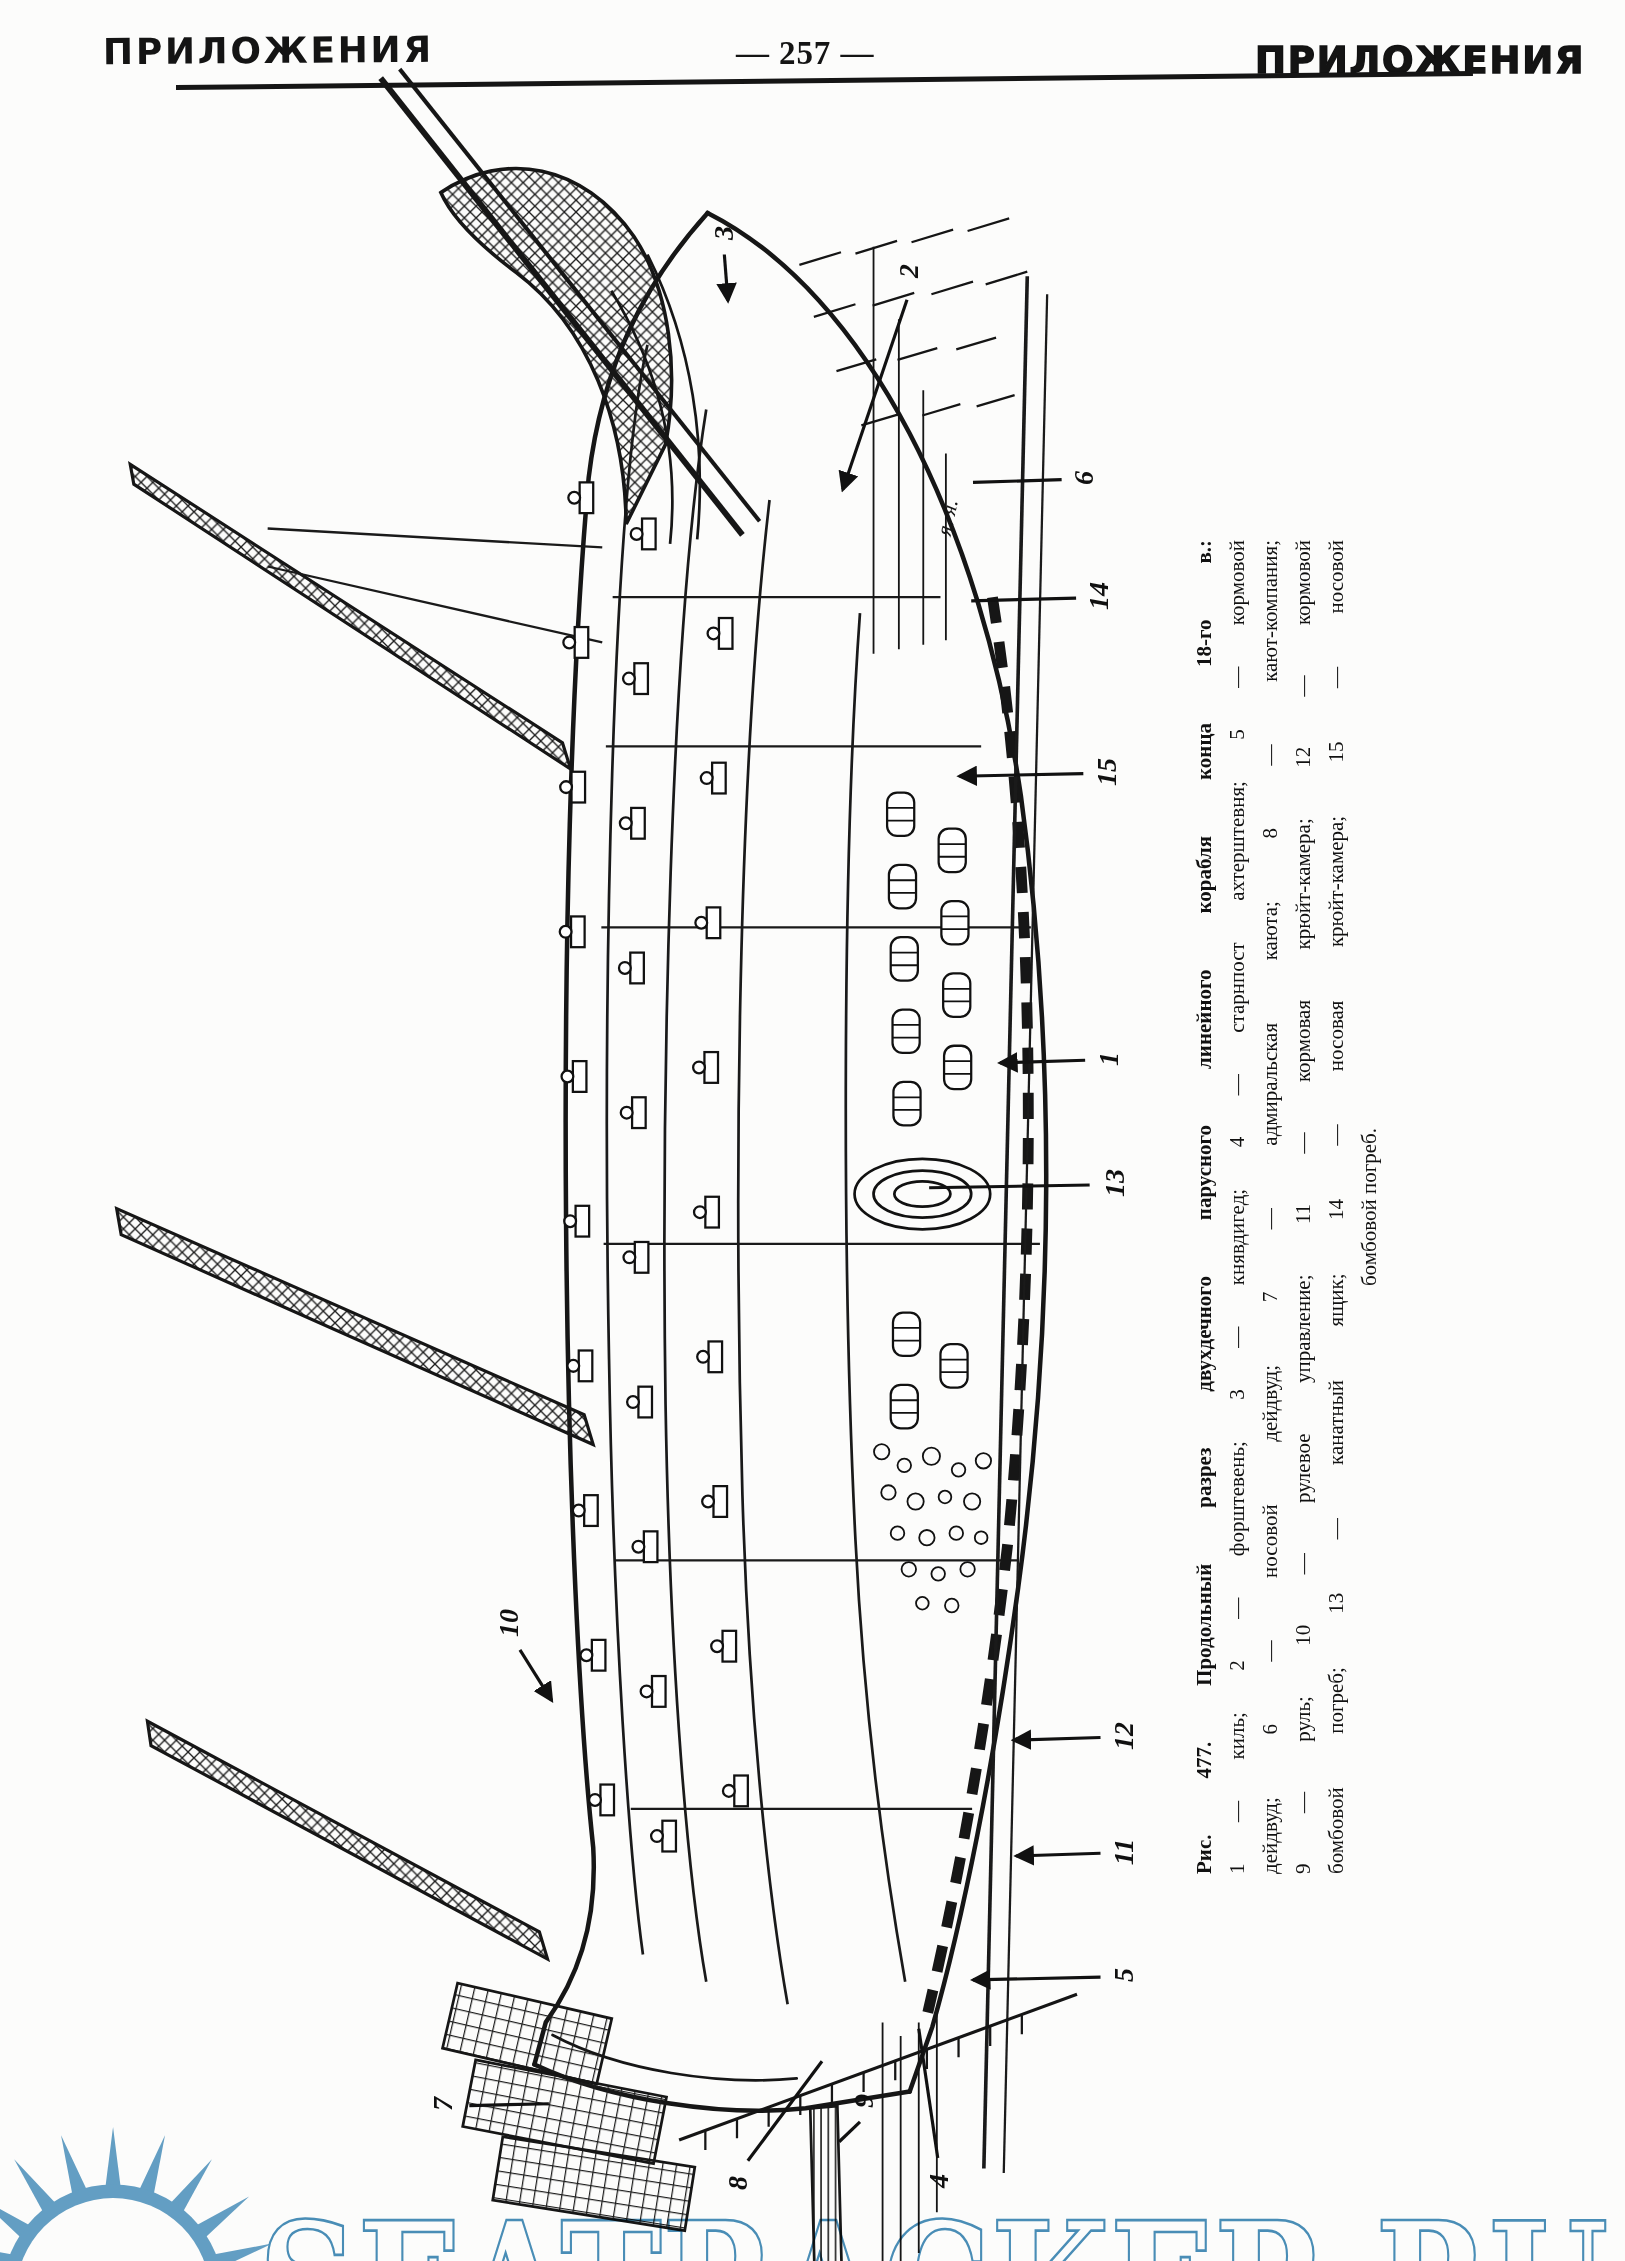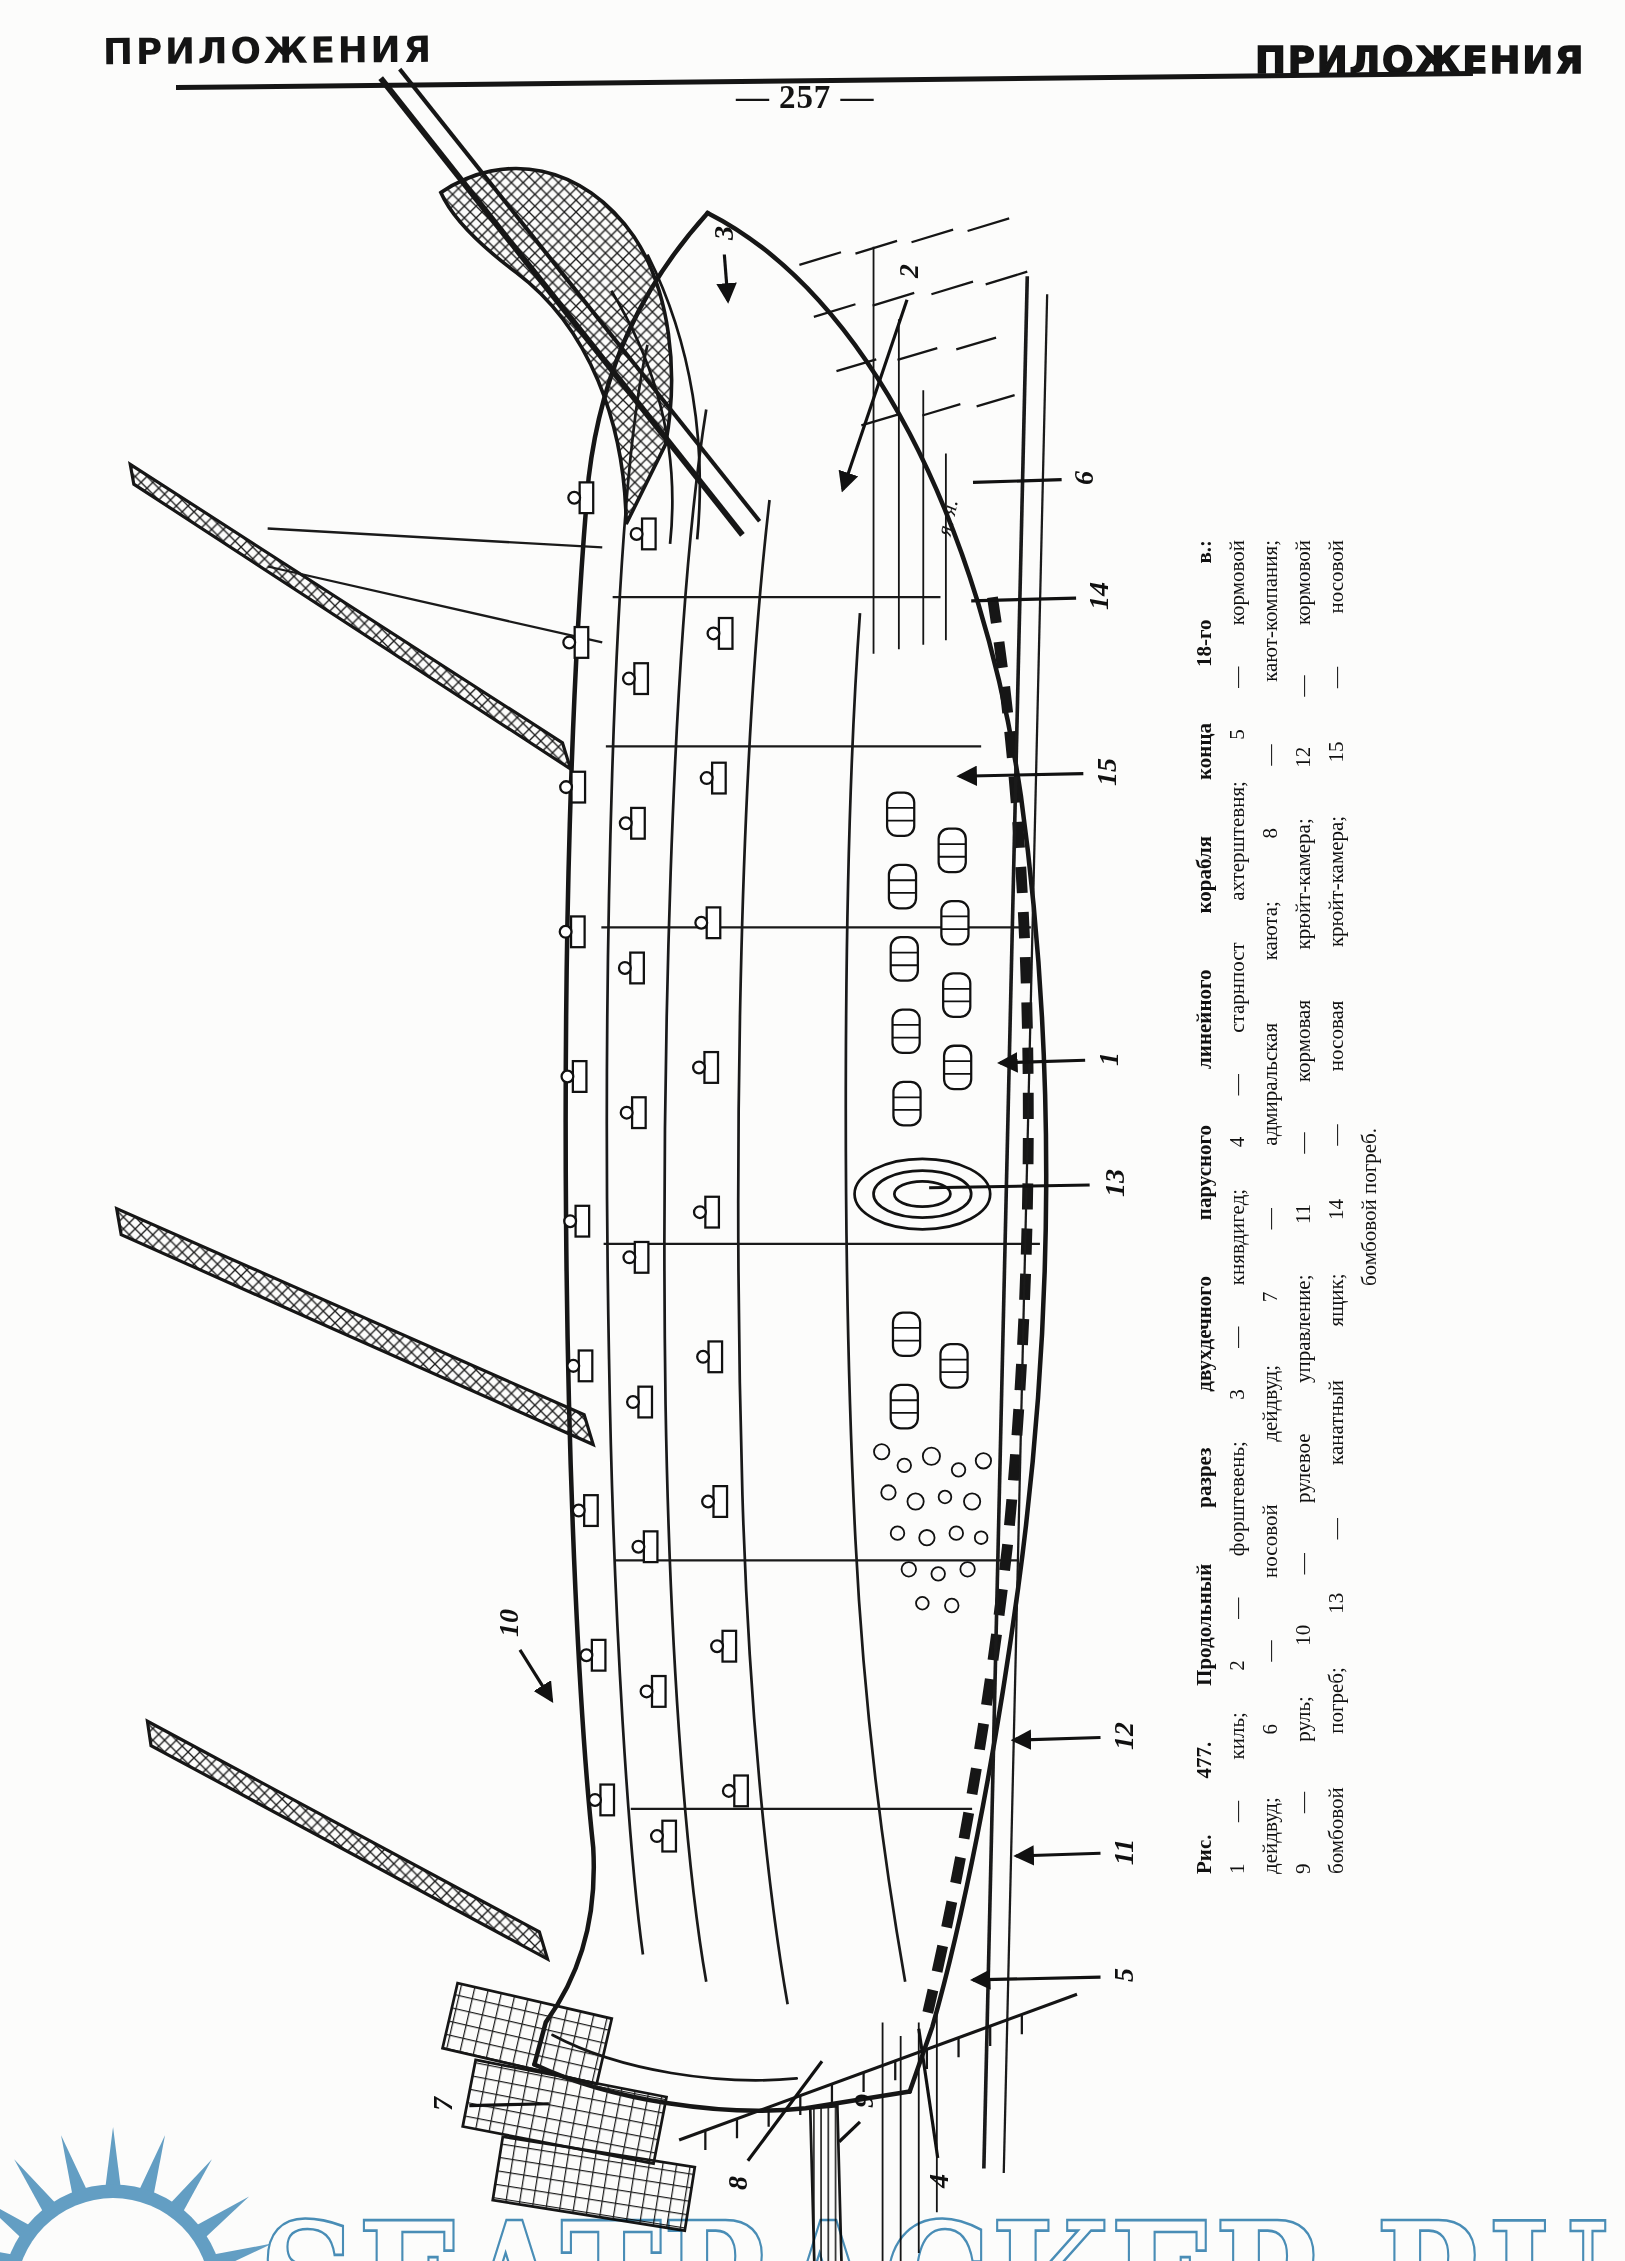--- a/index.html
+++ b/index.html
@@ -2,21 +2,21 @@
 <html style="font-size:7.2px"><head>
 <meta charset="utf-8">
 <style>
   html,body{margin:0;padding:0;}
   body{width:1625px;height:2408px;position:relative;background:#fcfcfb;overflow:hidden;
        font-family:"Liberation Serif", serif;color:#141414;}
   .abs{position:absolute;}
   
   .hdr-left{left:103px;top:30px;font-family:"DejaVu Sans",sans-serif;font-weight:700;
             font-size:36px;letter-spacing:2.7px;transform:rotate(-.4deg);}
-  .hdr-center{left:736px;top:35px;font-weight:700;font-size:33px;letter-spacing:0.9px;margin-top:44px;}
+  .hdr-center{left:736px;top:35px;font-weight:700;font-size:33px;letter-spacing:0.9px;}
   .hdr-right{left:1255px;top:39px;font-family:"DejaVu Sans",sans-serif;font-weight:700;
              font-size:37px;letter-spacing:1.8px;-webkit-text-stroke:1.4px #111;}
   .hdr-rule{left:176px;top:85px;width:1297px;height:4.5px;background:#151515;
             transform:rotate(-.62deg);transform-origin:0 50%;}
   
   .engraving{left:0;top:0;width:1625px;height:2408px;}
   
   .co{position:absolute;font:italic 700 28px "Liberation Serif",serif;color:#101010;
       transform:translate(-50%,-50%) rotate(-90deg);white-space:nowrap;}
   

